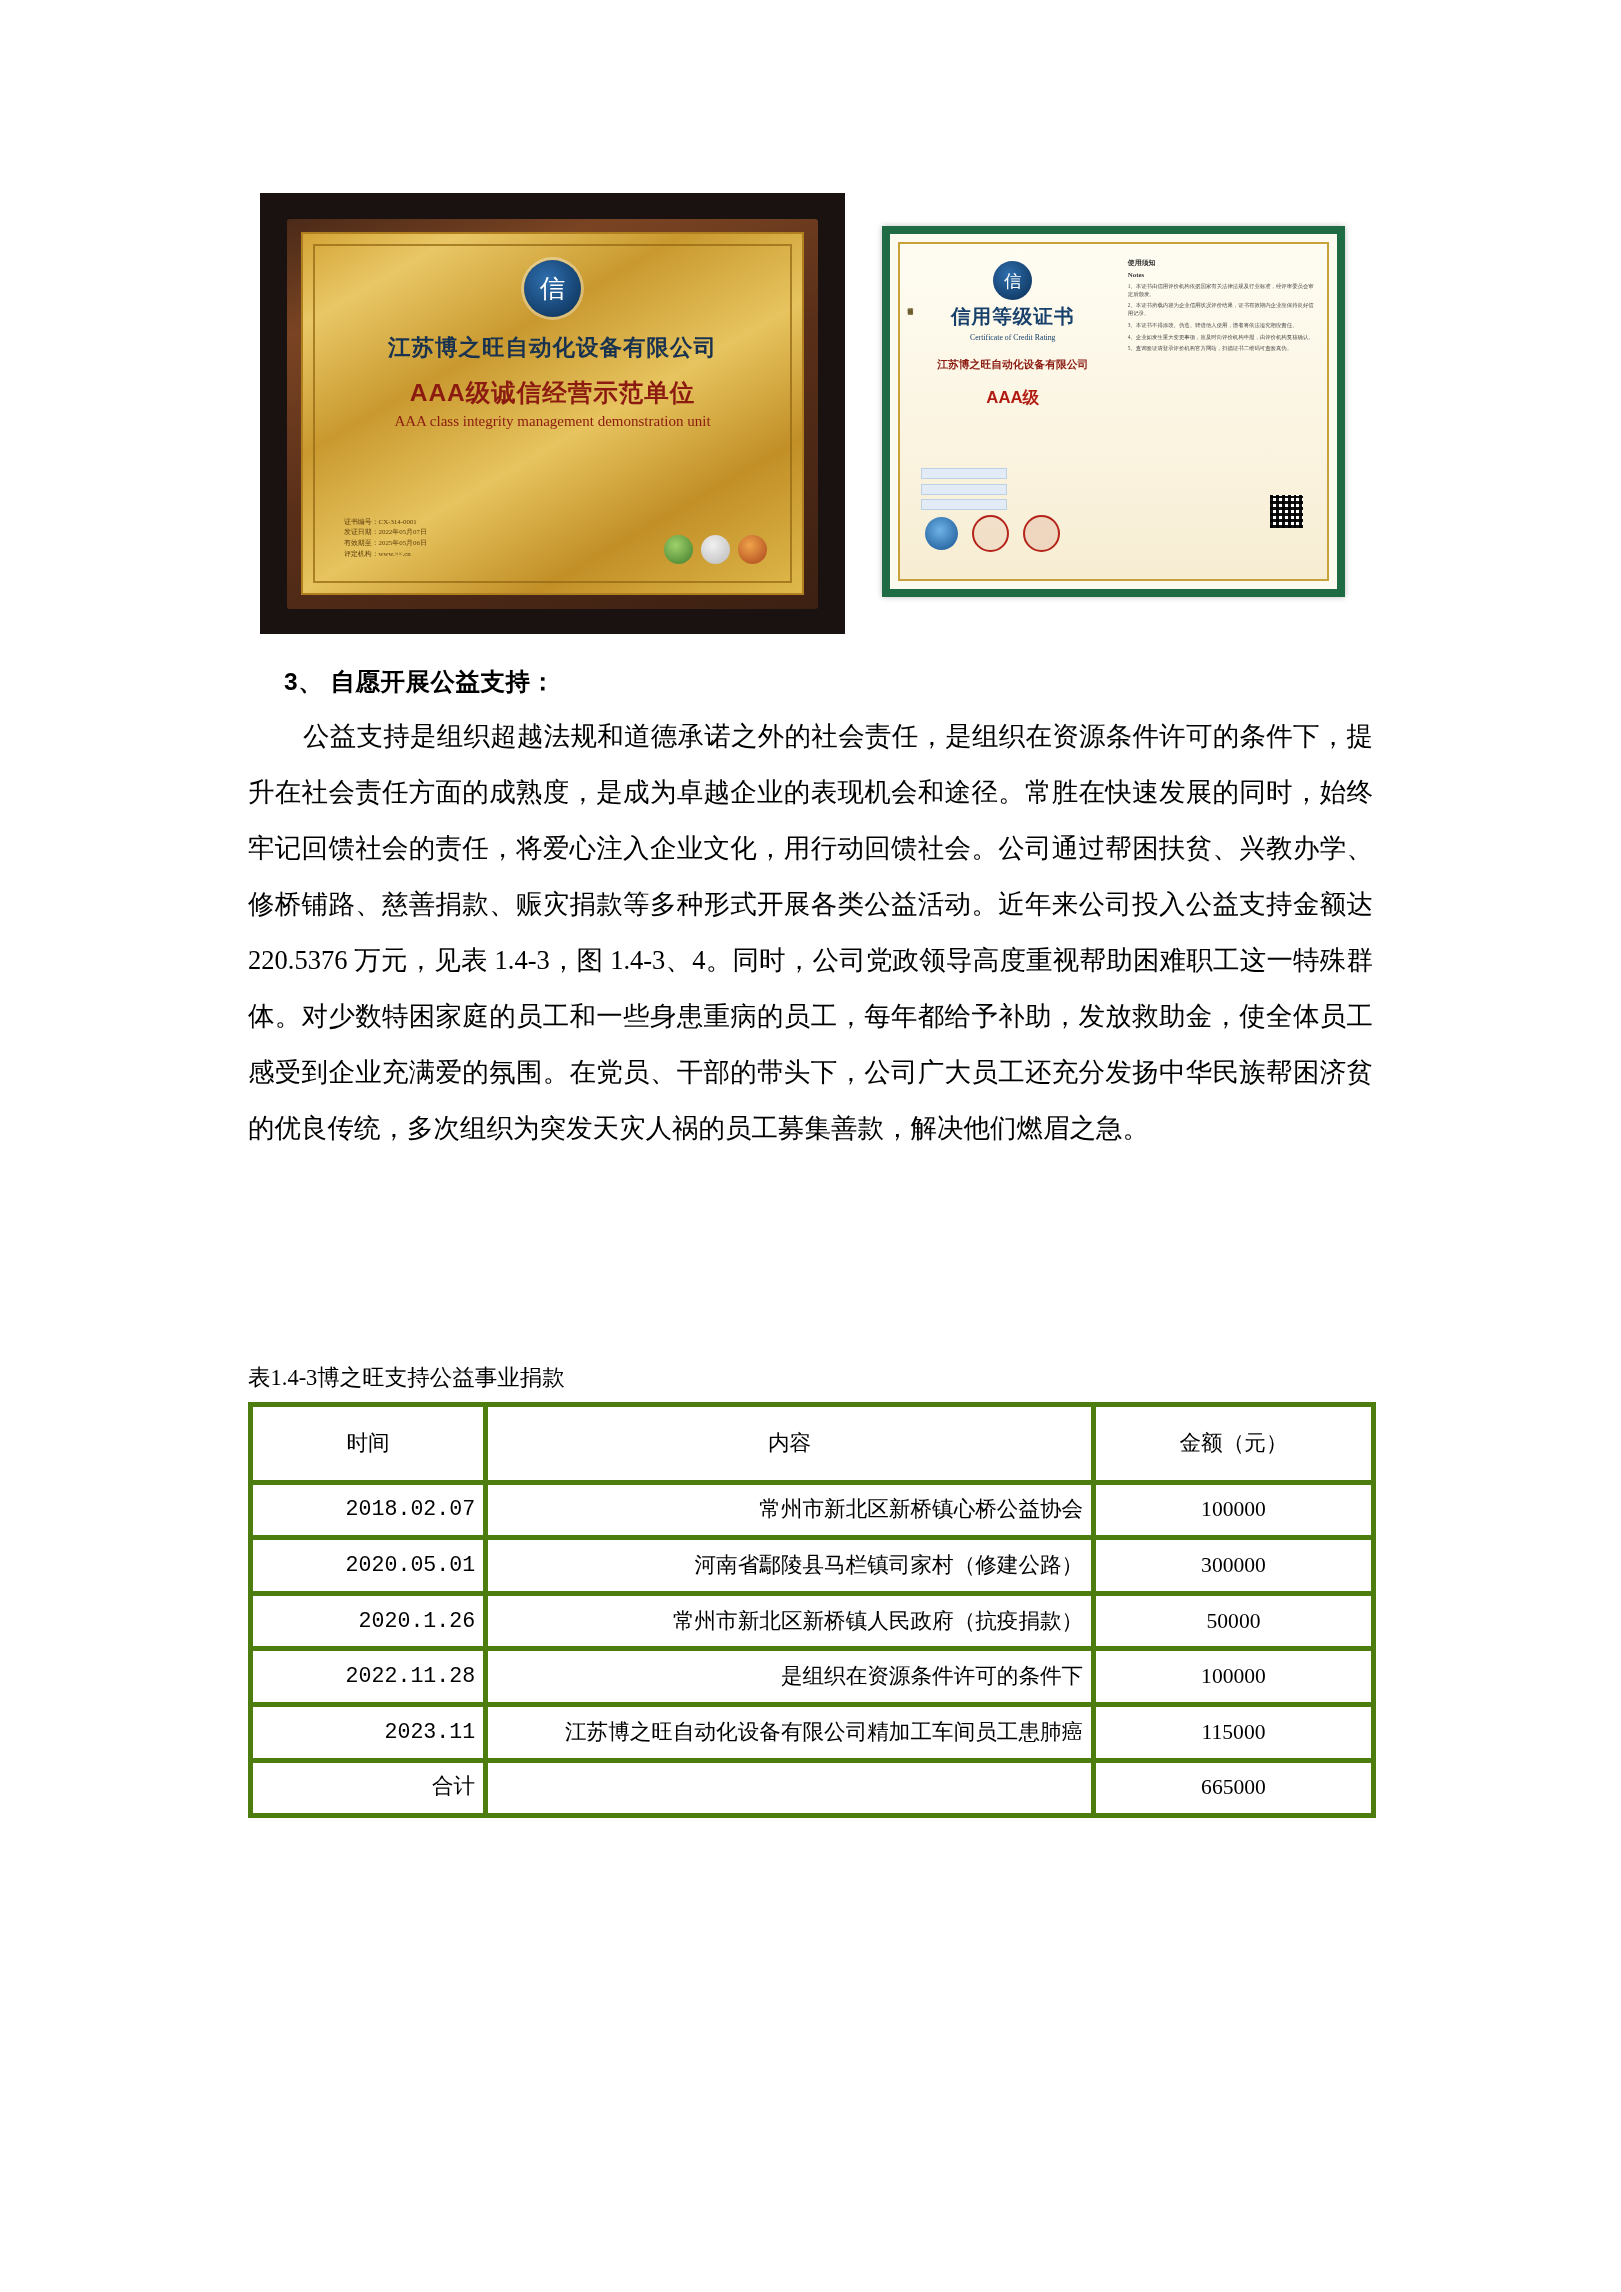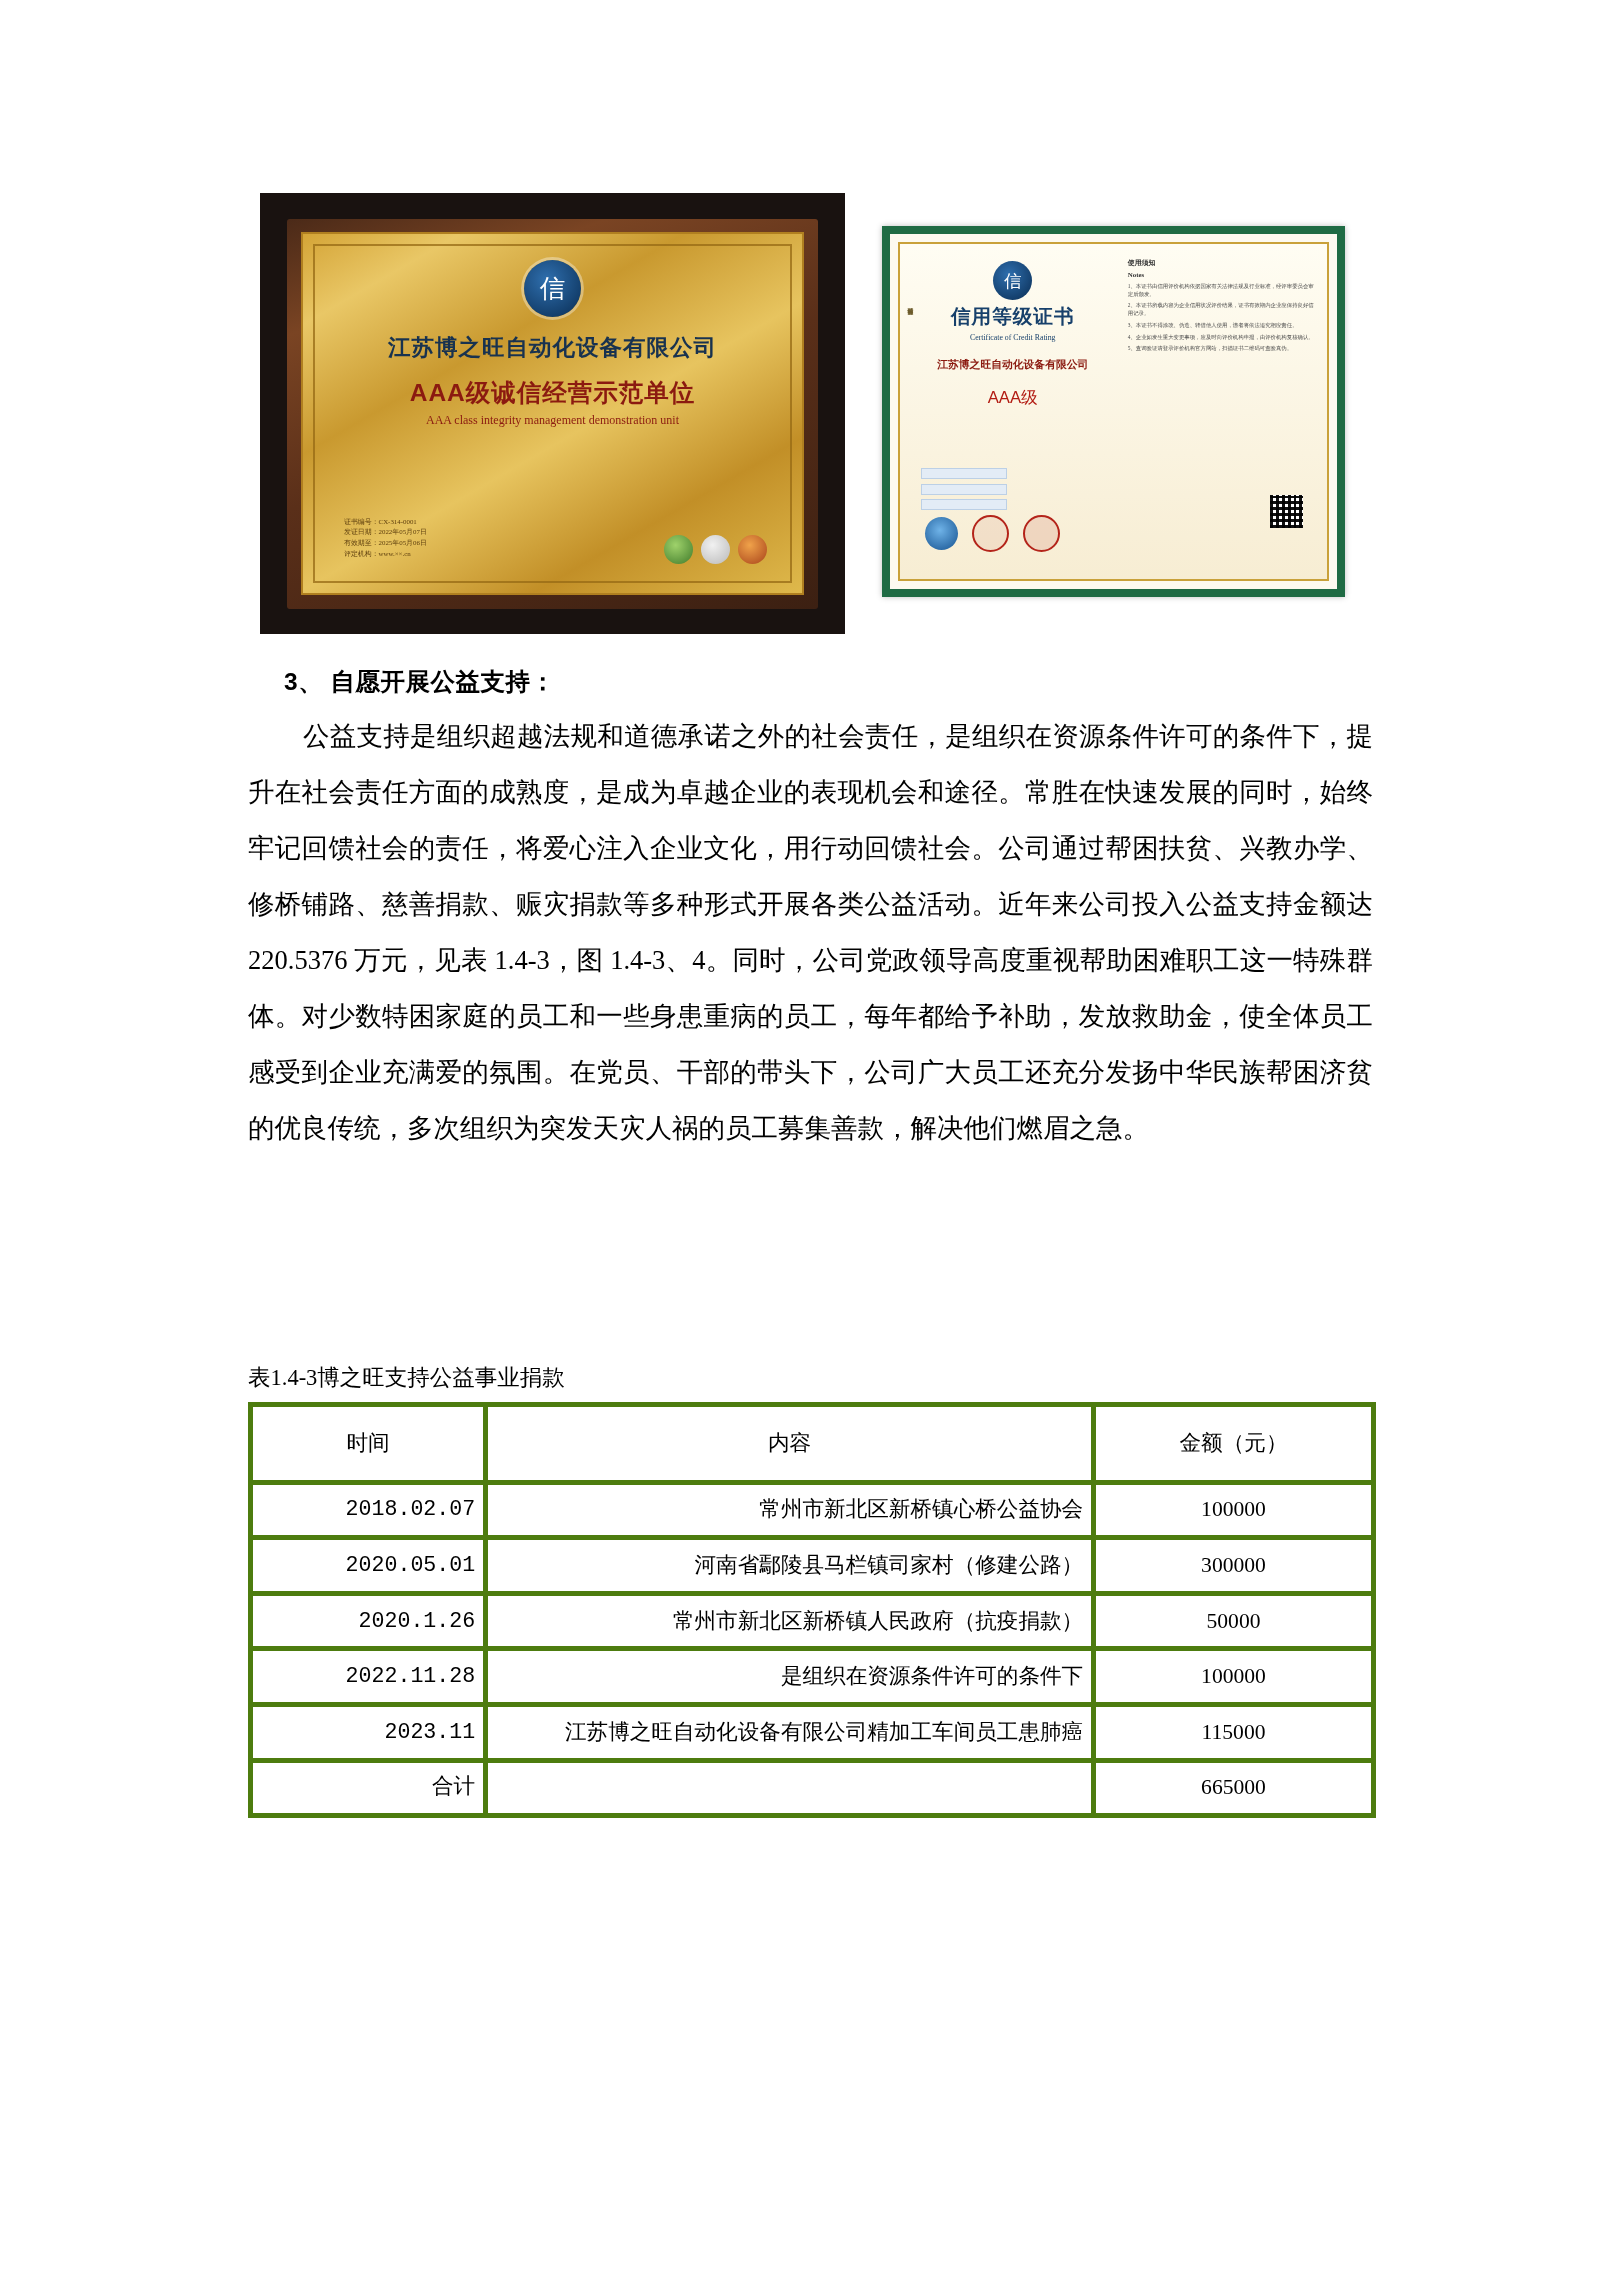--- a/index.html
+++ b/index.html
@@ -91,21 +91,21 @@
     margin-top: 13px;
     font-size: 24.5px;
     font-weight: bold;
     color: #8b1a10;
     letter-spacing: 1px;
     font-family: "Liberation Sans", sans-serif;
     position: relative; z-index: 2;
   }
   .plaque-sub-en {
     margin-top: 3.9px;
-    font-size: 12px;
+    font-size: 15px;
     color: #8b1a10;
     font-family: "Liberation Serif", serif;
     position: relative; z-index: 2;
   }
   .plaque-lines {
     position: absolute;
     left: 41px;
     bottom: 33px;
     font-size: 6.9px;
     line-height: 10.8px;
@@ -184,21 +184,21 @@
   .cert-company {
     margin-top: 15.7px;
     font-size: 10.8px;
     color: #8b1a10;
     font-weight: bold;
     font-family: "Liberation Sans", sans-serif;
   }
   .cert-grade {
     margin-top: 13.7px;
     font-size: 16.7px;
-    font-weight: normal;
+    font-weight: bold;
     color: #b21b12;
     font-family: "Liberation Sans", sans-serif;
   }
   .cert-side-text {
     position: absolute;
     left: 5.9px; top: 59px;
     font-size: 5.9px;
     color: #6b5a2a;
     writing-mode: vertical-rl;
     line-height: 8.8px;

